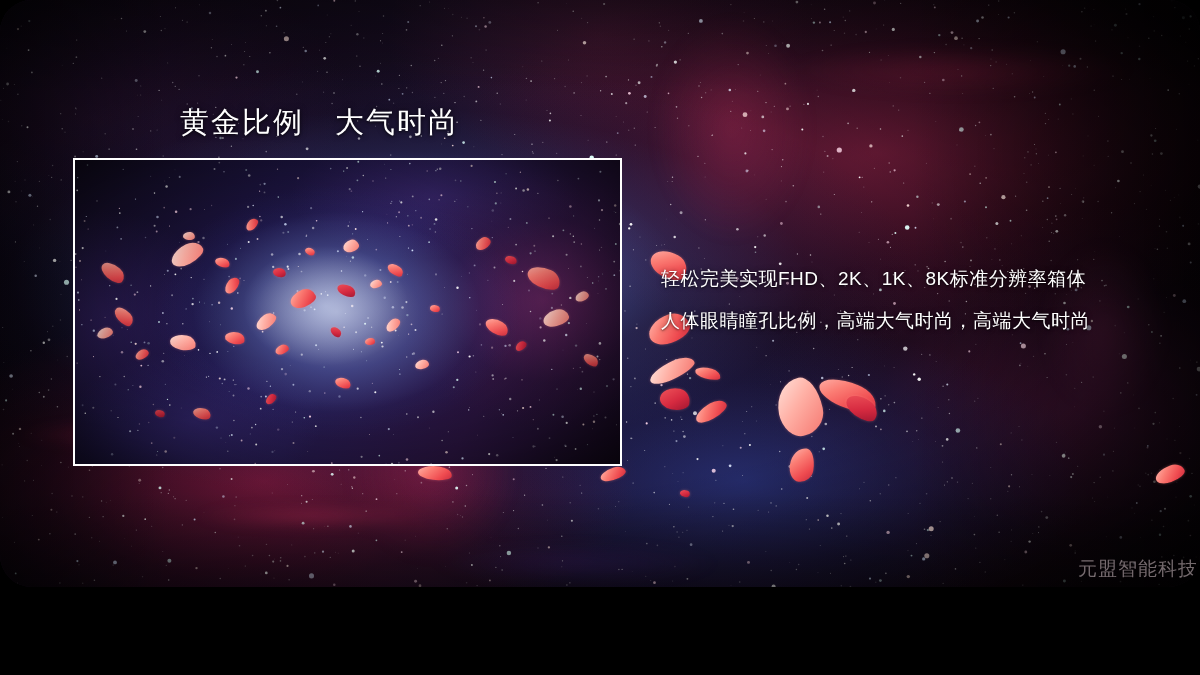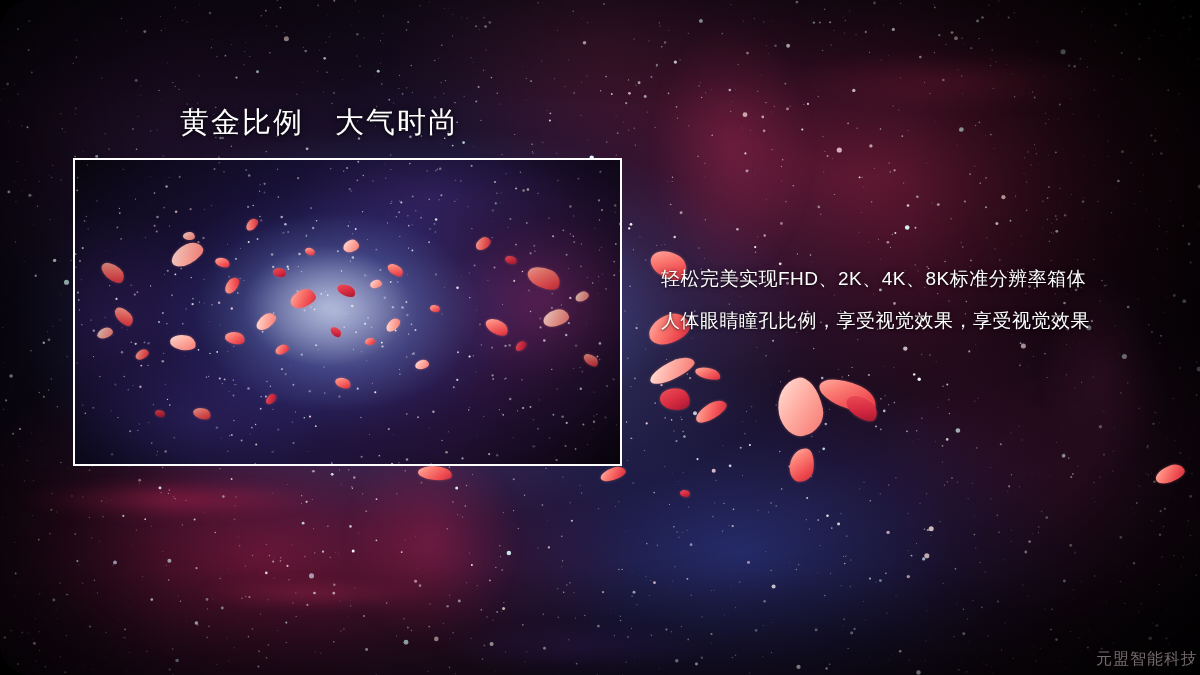--- a/index.html
+++ b/index.html
@@ -3,21 +3,21 @@
 <meta charset="utf-8">
 <style>
   html, body {
     margin: 0;
     padding: 0;
     background: #000;
   }
   #slide {
     position: relative;
     width: 1200px;
-    height: 675px;
+    height: 587px;
     overflow: hidden;
     background: #05010a;
     font-family: "Liberation Sans", "DejaVu Sans", sans-serif;
     border-radius: 32px;
   }
 
   
   .bg-layer {
     position: absolute;
     inset: 0;
@@ -130,21 +130,21 @@
     line-height: 42px;
     color: #ffffff;
     letter-spacing: 0.5px;
     white-space: pre;
     text-shadow: 0 0 5px rgba(0,0,0,0.5), 0 1px 2px rgba(0,0,0,0.55);
   }
   #watermark {
     position: absolute;
     right: 2px;
     bottom: 5px;
-    font-size: 16px;
+    font-size: 19px;
     letter-spacing: 1px;
     color: rgba(185,170,175,0.62);
   }
 </style>
 </head>
 <body>
 
 <div id="slide">
 
   <div class="bg-layer" id="bg-base"></div>
@@ -2727,19 +2727,19 @@
         <div class="petal" style="left:118px;top:248px;width:18px;height:11px;transform:rotate(18deg);"></div>
         <div class="petal pale" style="left:500px;top:132px;width:14px;height:9px;transform:rotate(-22deg);"></div>
         <div class="petal" style="left:508px;top:195px;width:16px;height:10px;transform:rotate(38deg);"></div>
         <div class="petal" style="left:170px;top:60px;width:14px;height:9px;transform:rotate(-45deg);"></div>
         <div class="petal deep" style="left:80px;top:250px;width:10px;height:7px;transform:rotate(25deg);"></div>
       </div>
     <div id="framed-vignette"></div>
   </div>
 
   <div id="body-text">
-    <div class="body-line">轻松完美实现FHD、2K、4K、8K标准分辨率箱体</div>
-    <div class="body-line">人体眼睛瞳孔比例，享受视觉效果，享受视觉效果</div>
+    <div class="body-line">轻松完美实现FHD、2K、1K、8K标准分辨率箱体</div>
+    <div class="body-line">人体眼睛瞳孔比例，高端大气时尚，高端大气时尚</div>
   </div>
 
   <div id="watermark">元盟智能科技</div>
 
 </div>
 
 </body></html>

